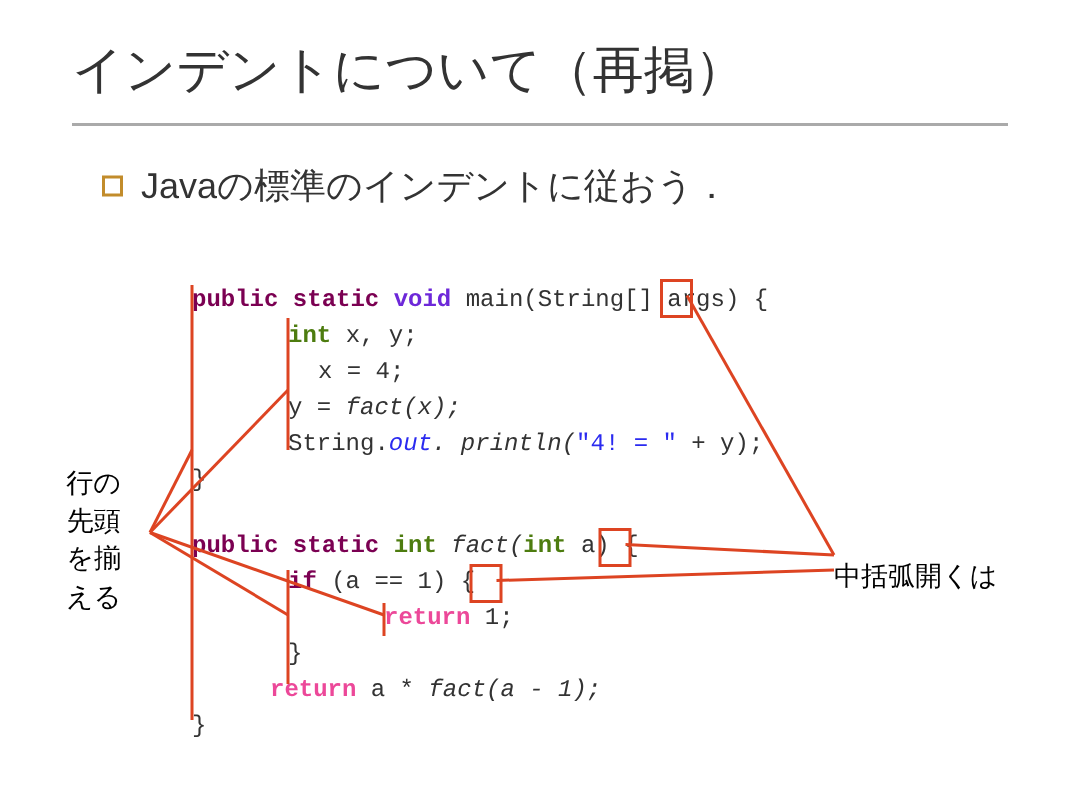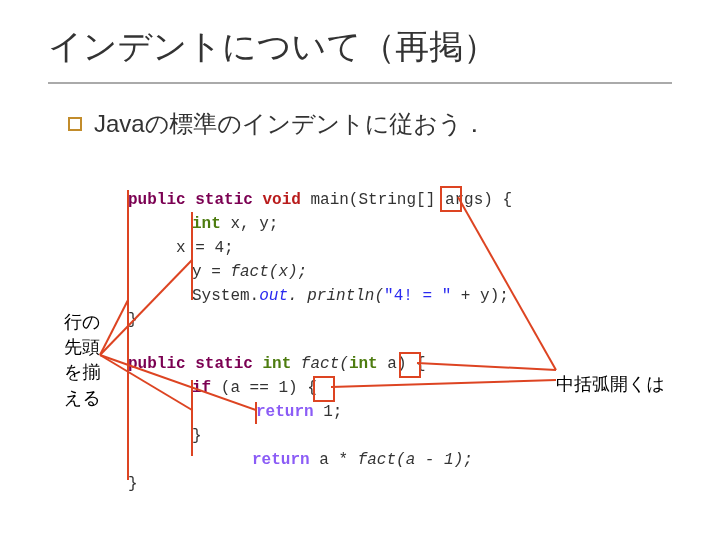--- a/index.html
+++ b/index.html
@@ -46,35 +46,35 @@
     position: absolute;
     left: 128px;
     top: 188px;
     font-family: "Consolas", "Courier New", monospace;
     font-size: 16px;
     line-height: 1.5;
     color: #333;
   }
   .kw-public { color: #7b0052; font-weight: bold; }
   .kw-static { color: #7b0052; font-weight: bold; }
-  .kw-void   { color: #b91c1c; font-weight: bold; }
+  .kw-void   { color: #6d28d9; font-weight: bold; }
   .kw-int    { color: #4d7c0f; font-weight: bold; }
   .kw-if     { color: #7b0052; font-weight: bold; }
-  .kw-return { color: #8b5cf6; font-weight: bold; }
+  .kw-return { color: #ec4899; font-weight: bold; }
   .fun { font-style: italic; color: #333; }
   .field { font-style: italic; color: #2a2af0; }
   .str { color: #2a2af0; }
   .note-left {
     position: absolute;
-    left: 64px;
+    left: 44px;
     top: 310px;
     font-size: 18px;
     line-height: 1.4;
     color: #000;
-    text-align: left;
+    text-align: center;
   }
   .note-right {
     position: absolute;
     left: 556px;
     top: 372px;
     font-size: 18px;
     line-height: 1.4;
     color: #000;
   }
   .box {
@@ -111,46 +111,46 @@
       <span class="kw-public">public</span>
       <span class="kw-static">static</span>
       <span class="kw-void">void</span>
       <span>main(String[] args)</span>
       <span>{</span>
     </div>
     <div style="padding-left:64px;">
       <span class="kw-int">int</span>
       <span>x, y;</span>
     </div>
-    <div style="padding-left:48px;">x = 4;</div>
+    <div style="padding-left:84px;">x = 4;</div>
     <div style="padding-left:64px;">
       <span>y = </span><span class="fun">fact(x);</span>
     </div>
     <div style="padding-left:64px;">
-      <span>System.</span><span class="field">out</span><span class="fun">. println(</span><span class="str">"4! = "</span><span> + y);</span>
+      <span>String.</span><span class="field">out</span><span class="fun">. println(</span><span class="str">"4! = "</span><span> + y);</span>
     </div>
     <div>}</div>
 
     <div style="height:20px;"></div>
 
     <div>
       <span class="kw-public">public</span>
       <span class="kw-static">static</span>
       <span class="kw-int">int</span>
       <span class="fun">fact(</span><span class="kw-int">int</span><span> a)</span>
       <span>{</span>
     </div>
     <div style="padding-left:64px;">
       <span class="kw-if">if</span><span> (a == 1) </span><span>{</span>
     </div>
     <div style="padding-left:128px;">
       <span class="kw-return">return</span><span> 1;</span>
     </div>
     <div style="padding-left:64px;">}</div>
-    <div style="padding-left:87px;margin-left:37px;">
+    <div style="padding-left:52px;">
       <span class="kw-return">return</span><span> a * </span><span class="fun">fact(a - 1);</span>
     </div>
     <div>}</div>
   </div>
 
   <div class="note-left">
     <div>行の</div>
     <div>先頭</div>
     <div>を揃</div>
     <div>える</div>

